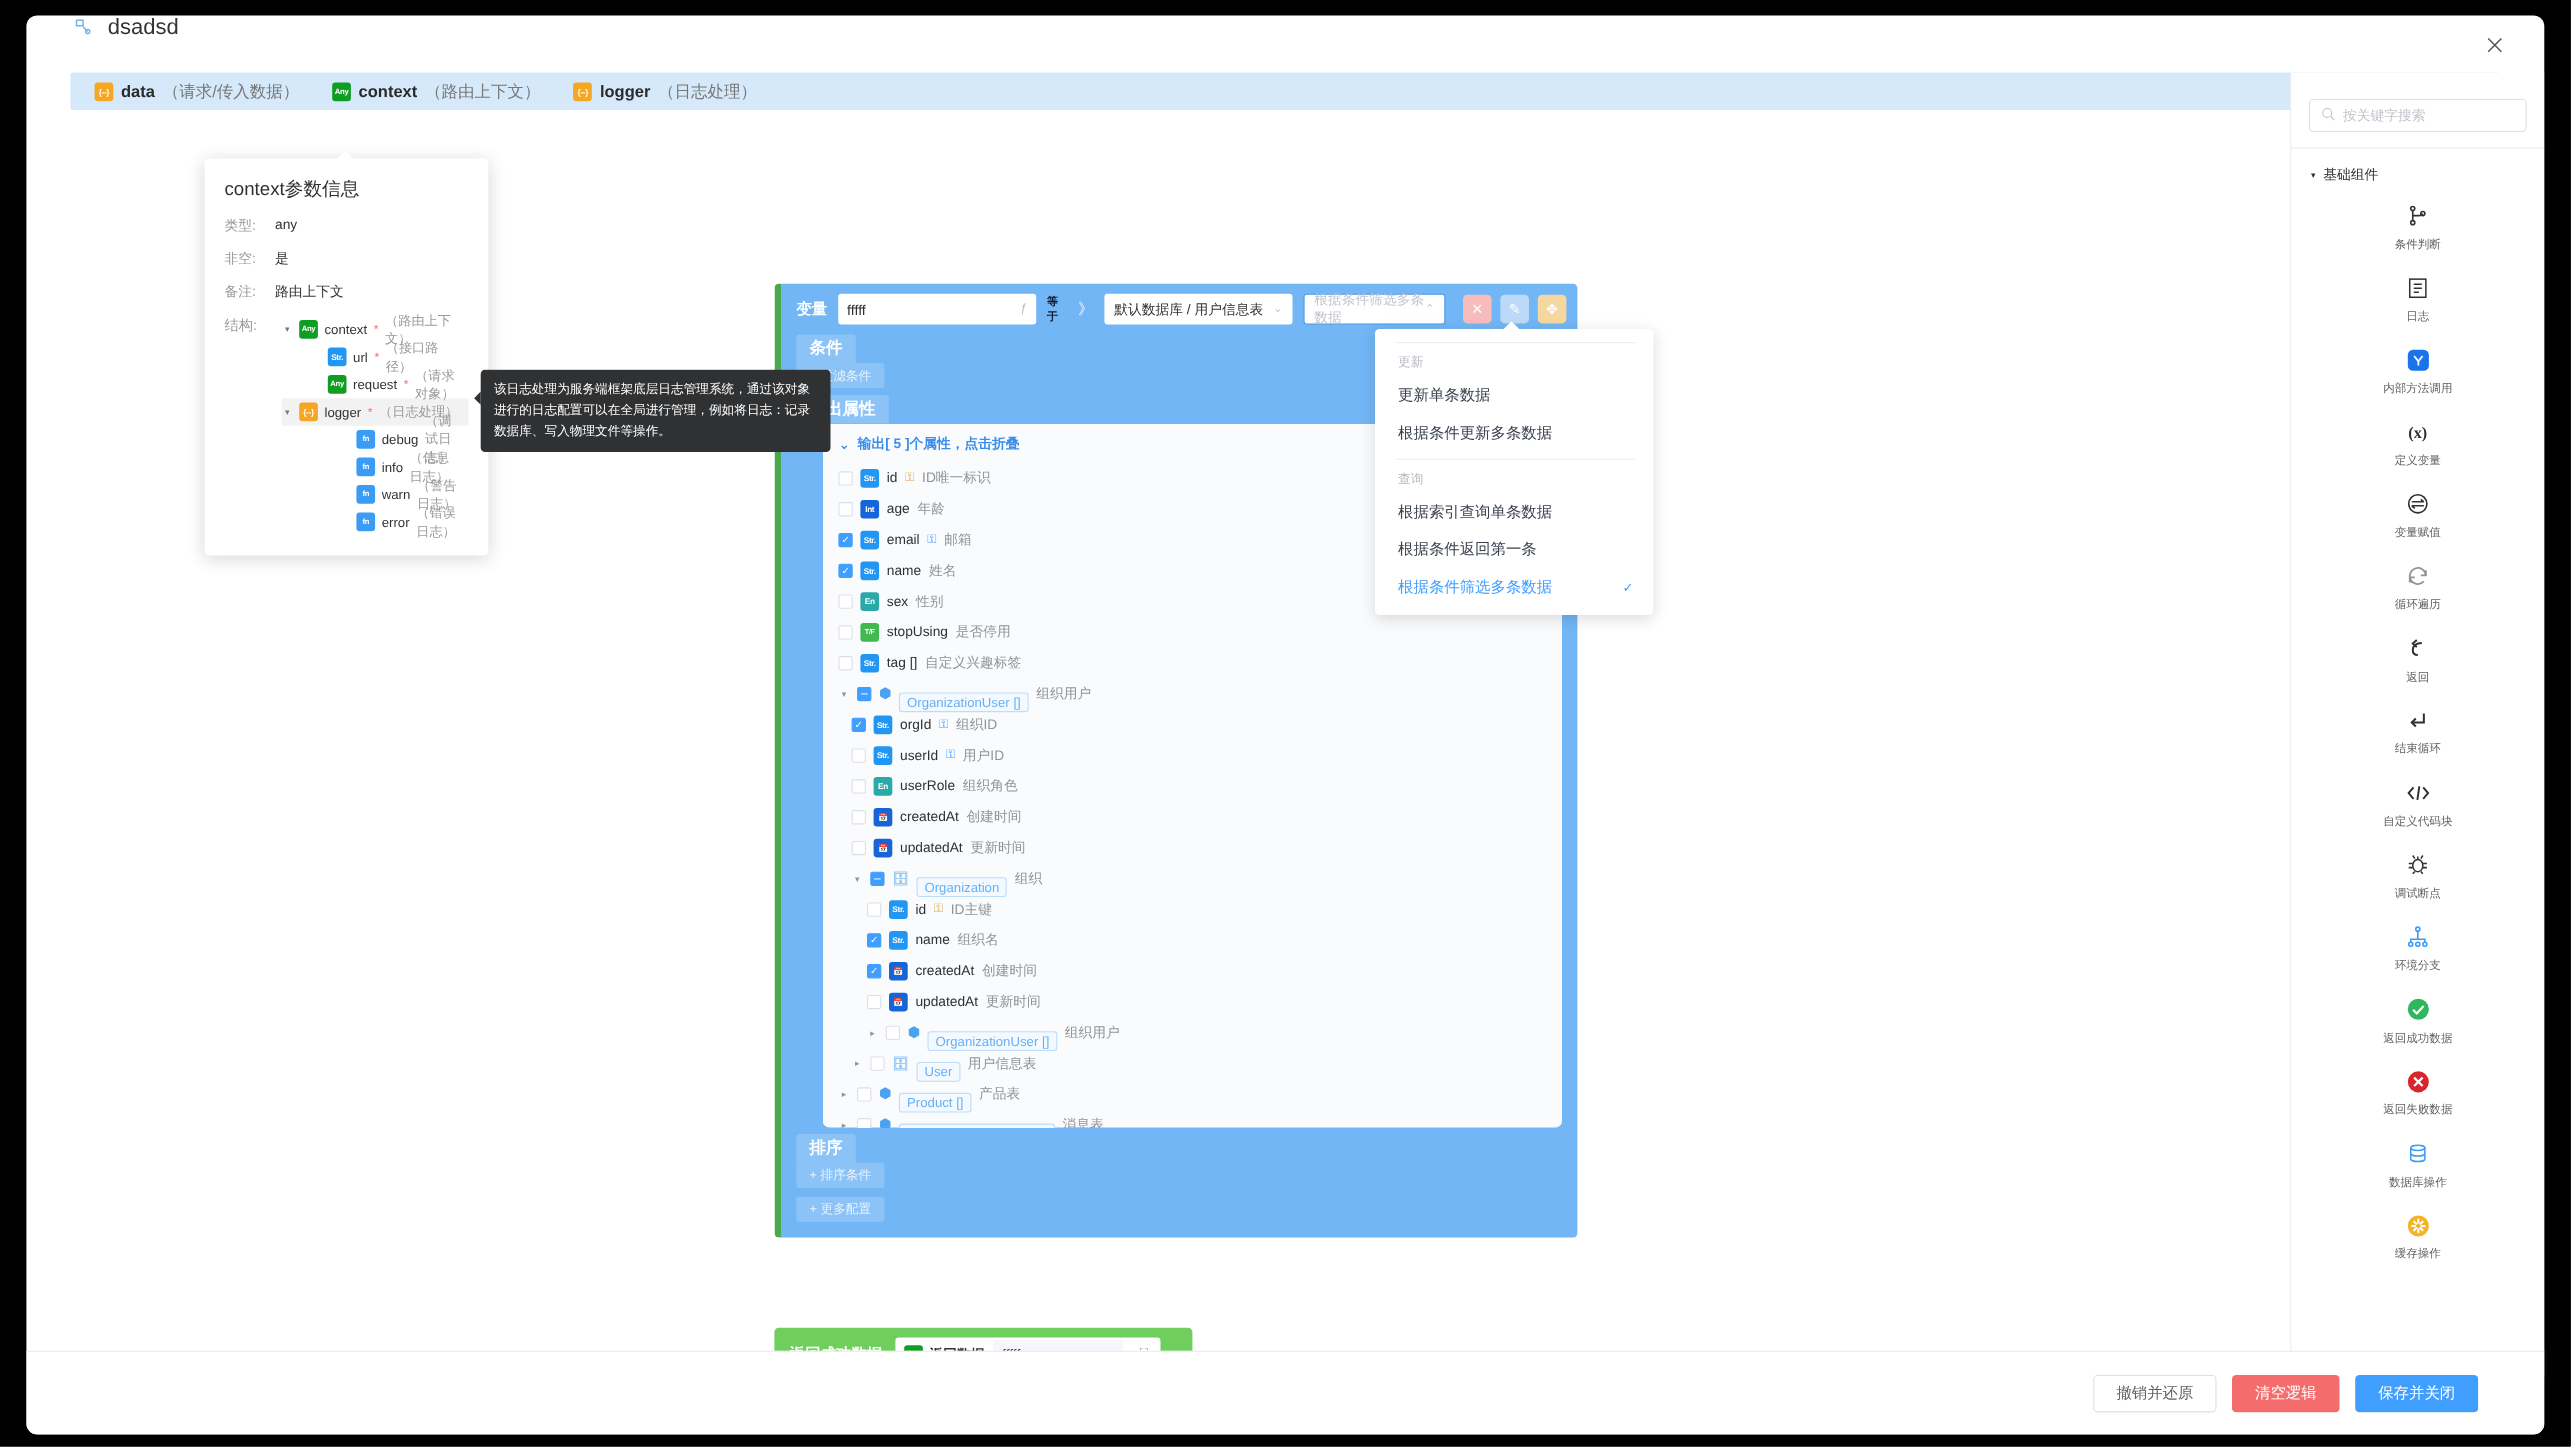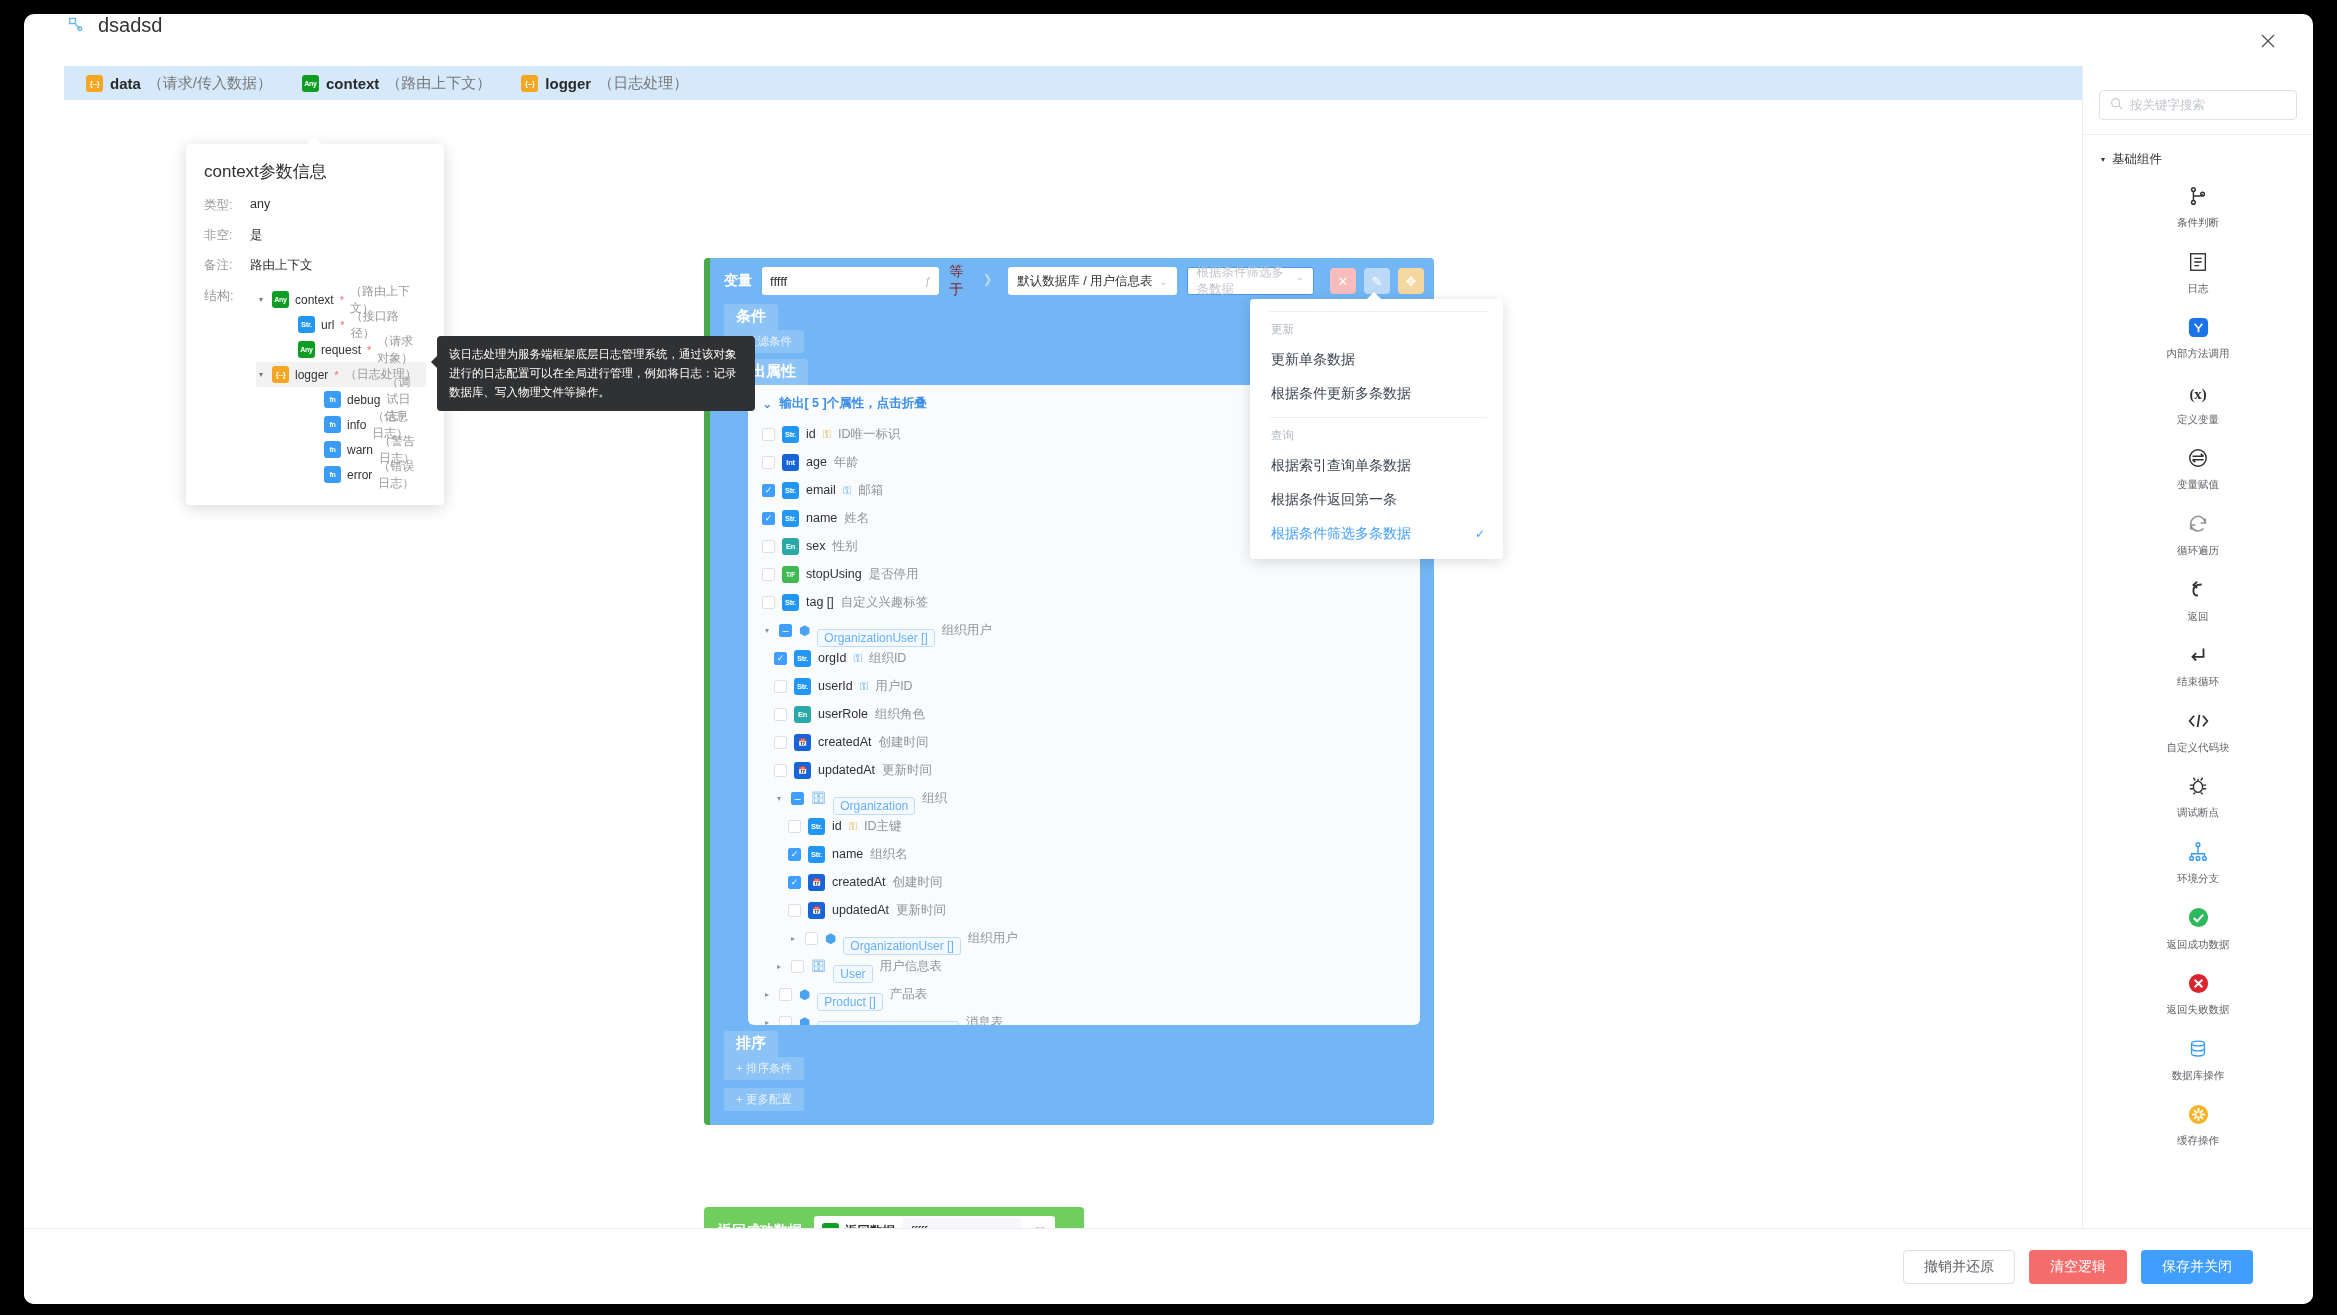--- a/index.html
+++ b/index.html
@@ -144,21 +144,21 @@
     padding: 8px 10px 8px 14px;
     height: 46px;
   }
   .nh-label { color:#fff; font-weight:bold; font-size:14px; flex:0 0 auto;}
   .nh-input {
     background:#fff; border-radius:3px; height:28px; width:196px;
     display:flex;align-items:center; padding:0 8px;
     font-size:13px; color:#303133; position:relative;
   }
   .nh-input .ficon{ position:absolute; right:8px; color:#bbb; font-size:11px;}
-  .nh-op { color:#7f1d1d; font-weight:normal; font-size:14px;}
+  .nh-op { color:#0f172a; font-weight:bold; font-size:10px;}
   .nh-chev { color:#fff; font-size:14px; }
   .nh-select {
     background:#fff; border-radius:3px; height:28px; width:186px;
     display:flex;align-items:center;justify-content:space-between;
     padding:0 9px; font-size:12.5px; color:#303133;
   }
   .nh-select.ph { width:140px; color:#c0c4cc; border:1px solid #4a9ae8;}
   .nh-select .cv { color:#c0c4cc; font-size:10px;}
   .nh-actions{ display:flex; gap:8px; margin-left:6px;}
   .abtn{

